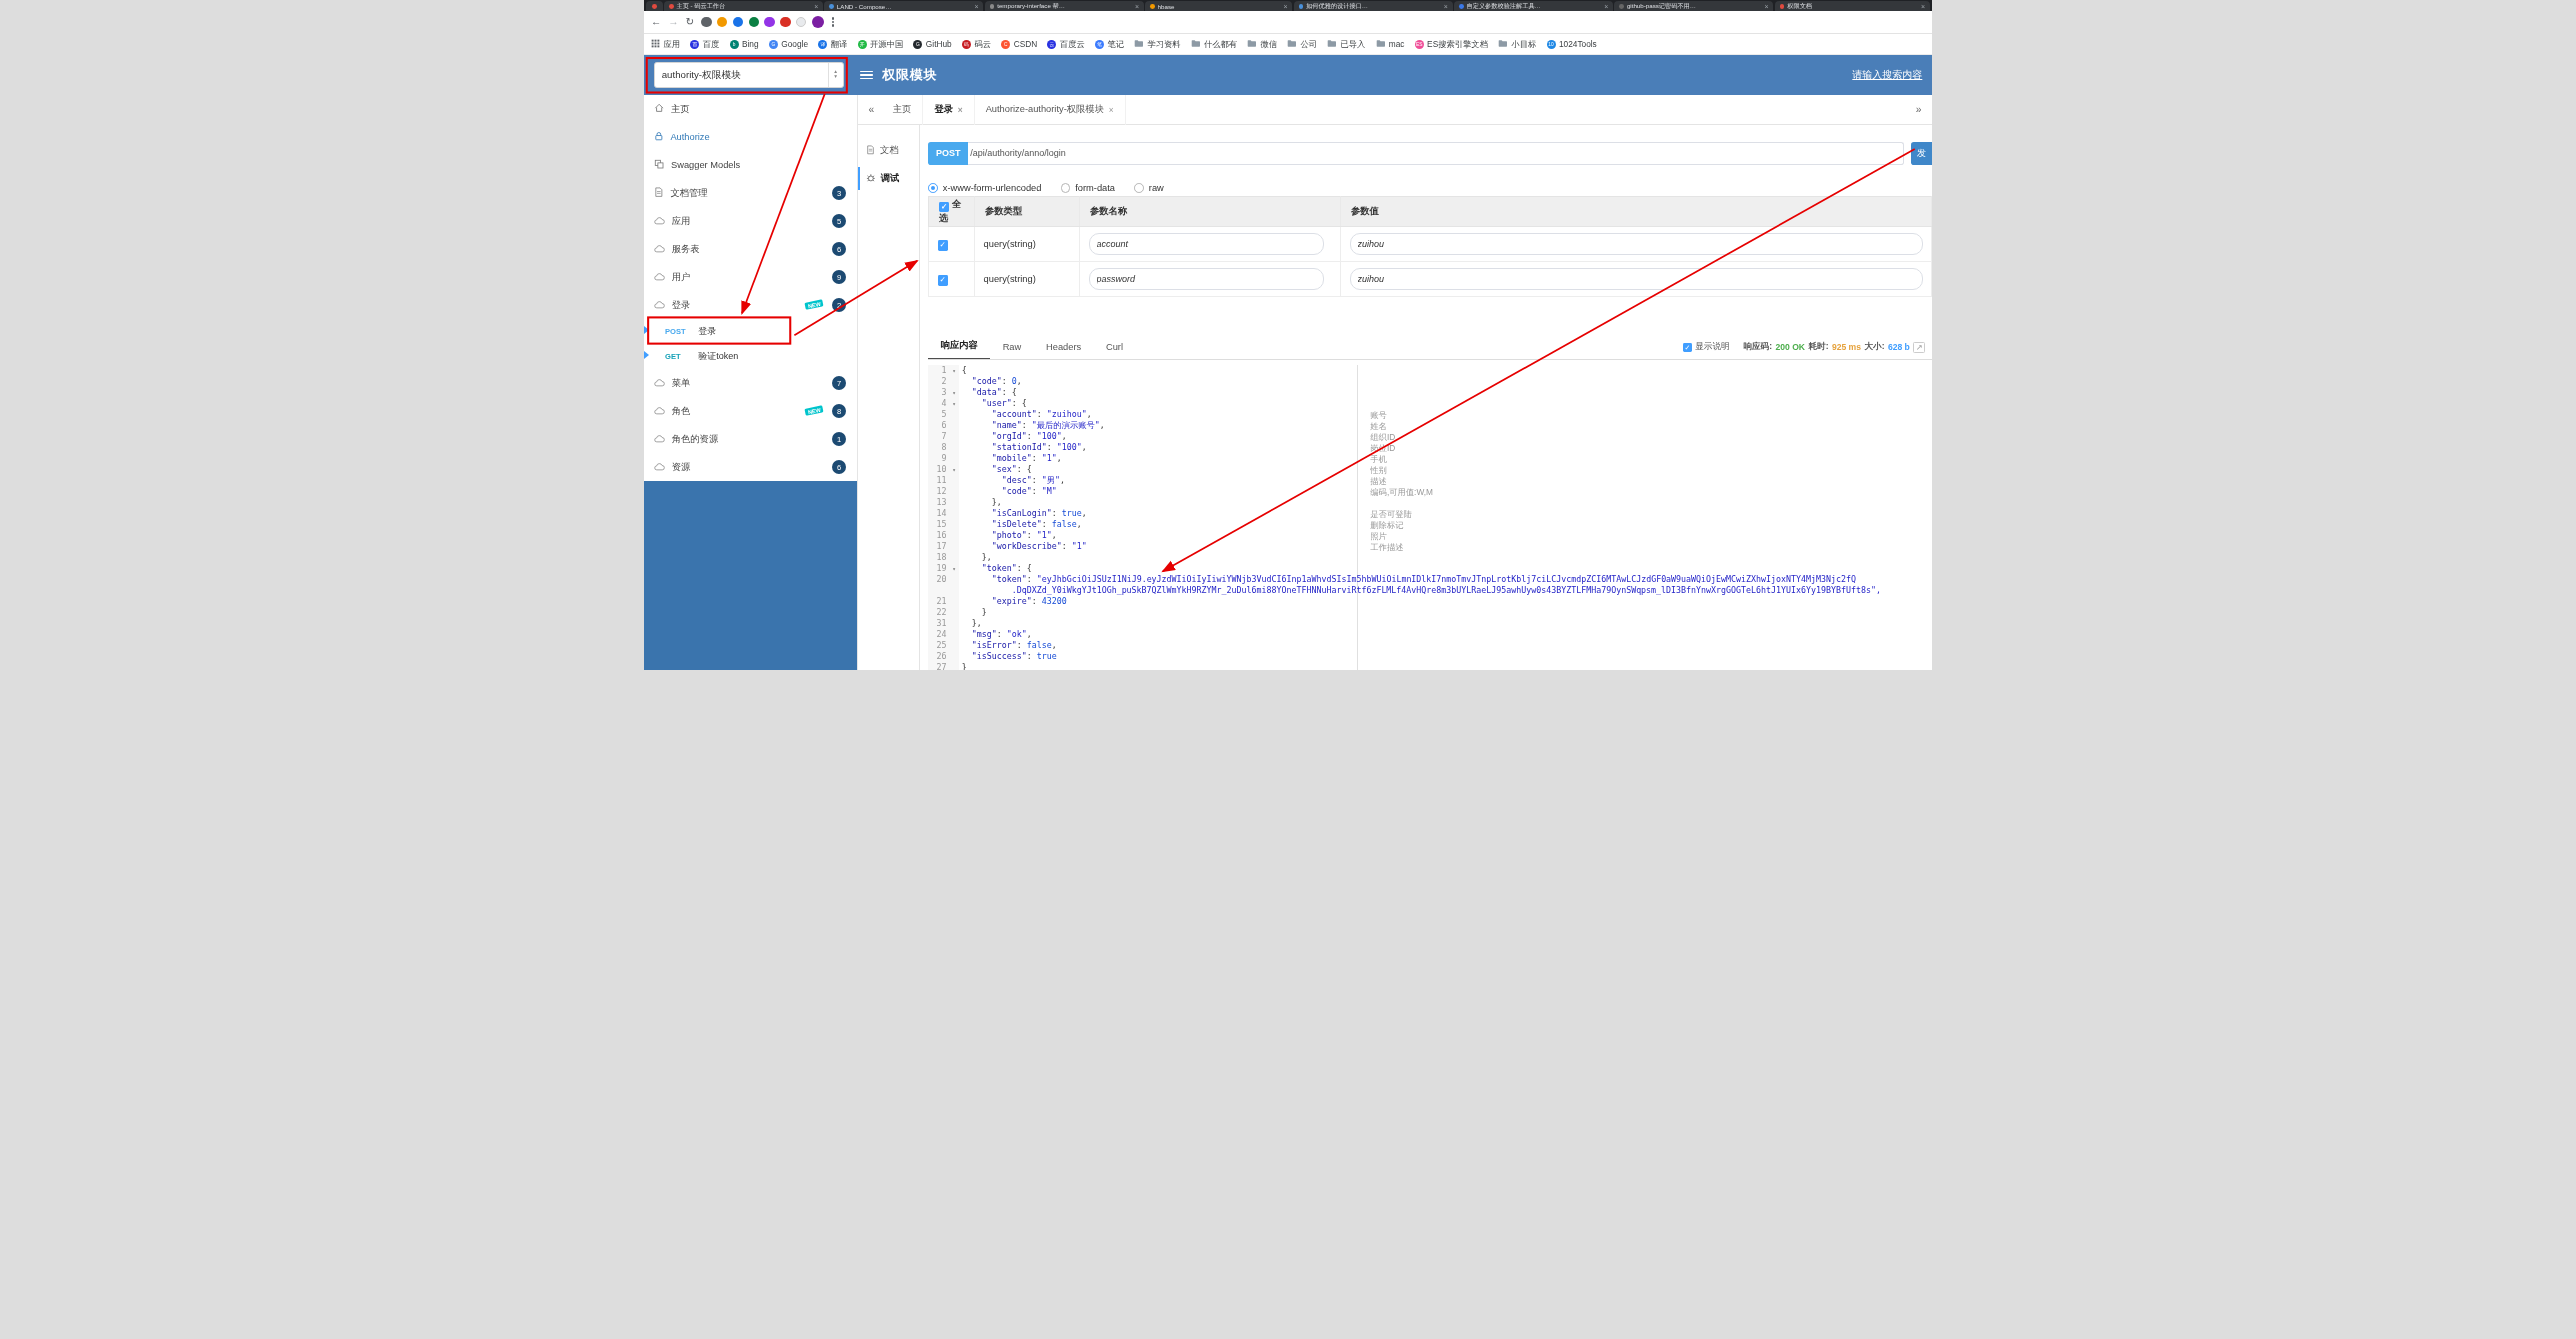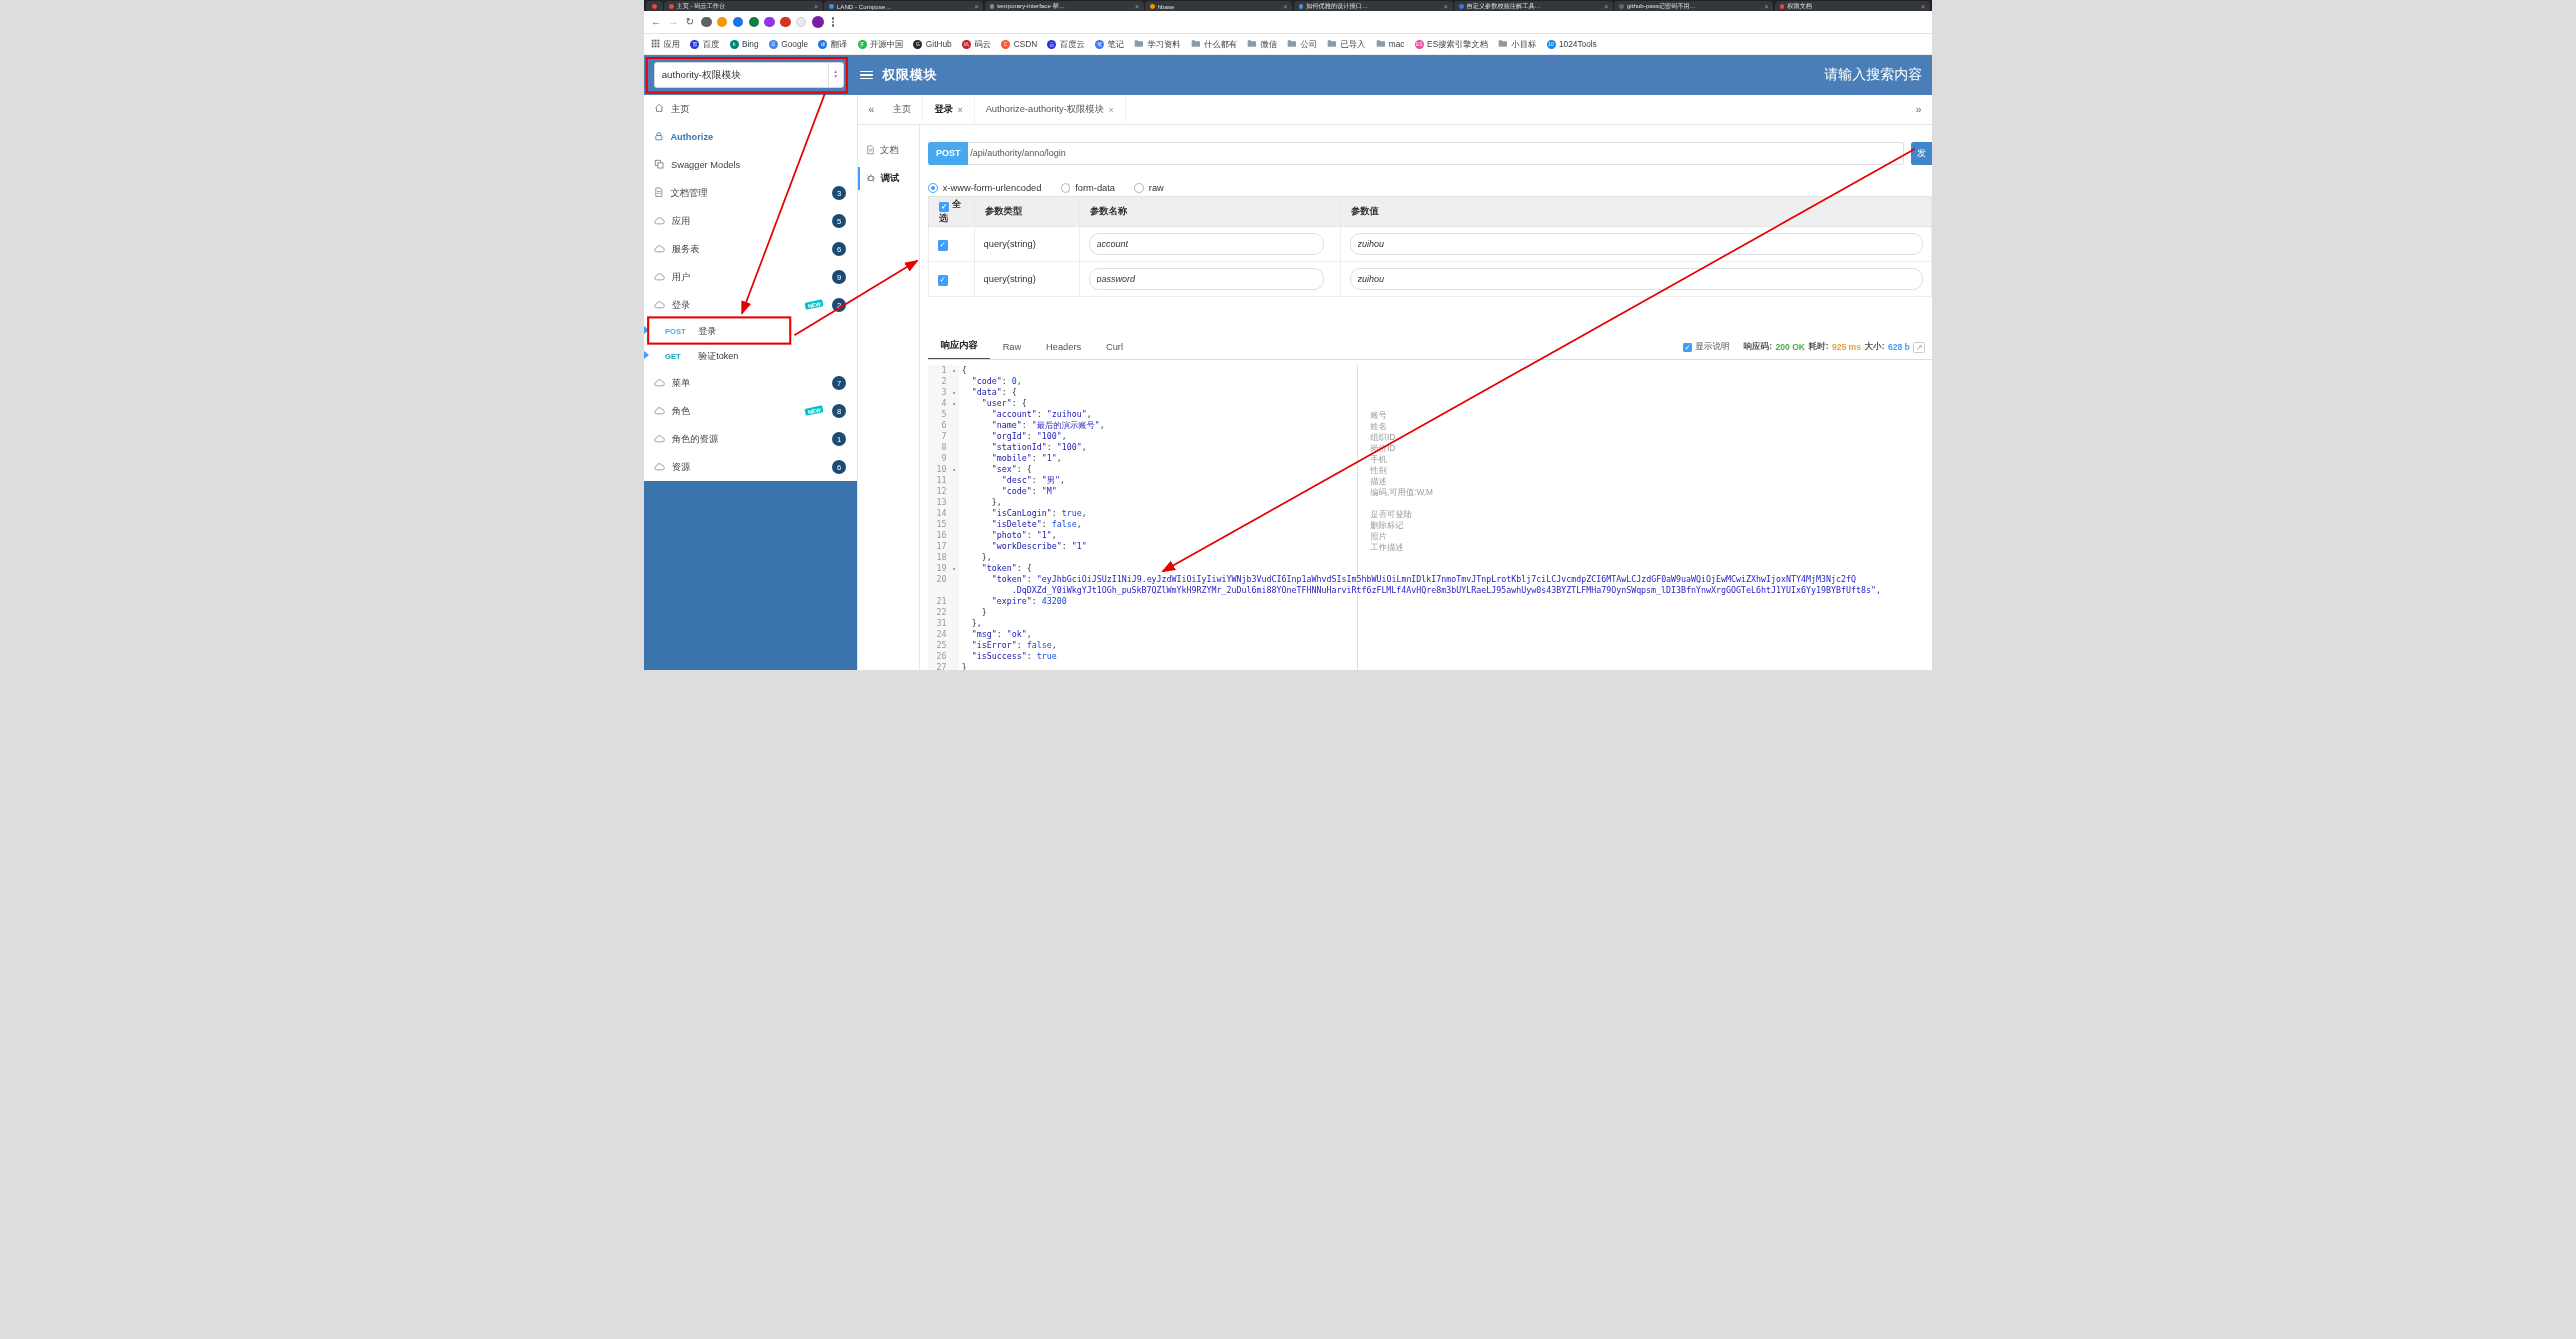--- a/index.html
+++ b/index.html
@@ -39,28 +39,28 @@
   
   .appheader { height:40px; background:#4a7eb8; display:flex; align-items:center; padding:0 9.7px; }
   .module-select { width:190px; height:26px; background:#fff; border:0.7px solid #d4d4d4; border-radius:2.8px;
                    display:flex; align-items:center; padding:0 0 0 7px; font-size:9.7px; color:#333; }
   .module-select .txt { flex:1; }
   .spinbox { width:15px; height:100%; border-left:0.7px solid #e0e0e0; display:flex; flex-direction:column;
              align-items:center; justify-content:center; color:#888; font-size:4.8px; line-height:4.8px; }
   .hamburger { margin-left:16.6px; display:flex; flex-direction:column; gap:2.1px; }
   .hamburger i { width:12.4px; height:1.4px; background:#fff; border-radius:0.7px; }
   .apptitle { color:#fff; font-size:13px; font-weight:700; margin-left:9.7px; letter-spacing:0.7px; }
-  .hsearch { margin-left:auto; color:#fff; font-size:14px; }
+  .hsearch { margin-left:auto; color:#fff; font-size:10px;text-decoration:underline; }
 
   
   .main { display:flex; height:616px; }
   #sidebar { width:214px; background:#fff; border-right:0.7px solid #e5e5e5; display:flex; flex-direction:column; flex:none; }
   .sb-item { height:28px; display:flex; align-items:center; padding:0 11px 0 9.7px; gap:7px; font-size:9.3px; color:#444; flex:none; }
   .sb-item svg { flex:none; }
-  .sb-item.accent { color:#337ab7; font-weight:700; }
+  .sb-item.accent { color:#337ab7; font-weight:400; }
   .sb-badge { min-width:14px; height:14px; border-radius:7px; background:#1c4a72; color:#fff; font-size:7.6px;
               display:flex; align-items:center; justify-content:center; padding:0 4.1px; flex:none; }
   .sb-new { background:#00c4cc; color:#fff; font-size:5.5px; font-weight:700; padding:0.7px 2.8px; border-radius:1.4px;
             transform:rotate(-12deg); flex:none; margin-right:1.4px; }
   .spacer { margin-left:auto; }
   .sb-sub { height:25px; display:flex; align-items:center; padding-left:21px; gap:9.7px; font-size:9px; color:#333; position:relative; flex:none; }
   .corner { position:absolute; left:0; top:7px; width:0; height:0; border-top:4.8px solid transparent;
             border-bottom:4.8px solid transparent; border-left:5.5px solid #409eff; }
   .method { font-size:7.6px; font-weight:700; width:23.5px; flex:none; }
   .m-POST { color:#49a9ee; }

